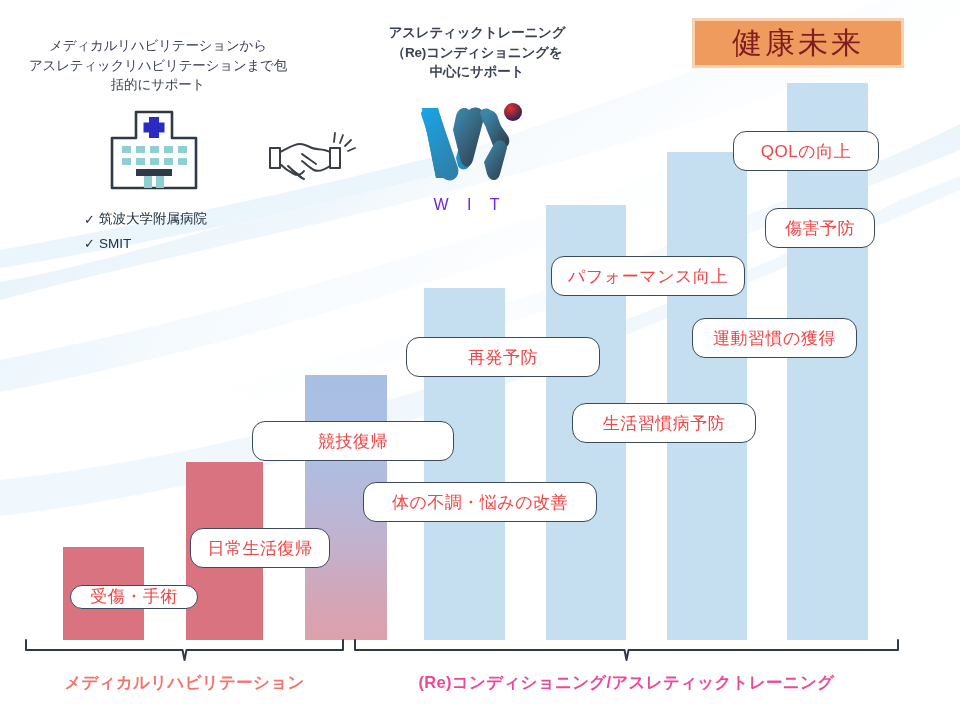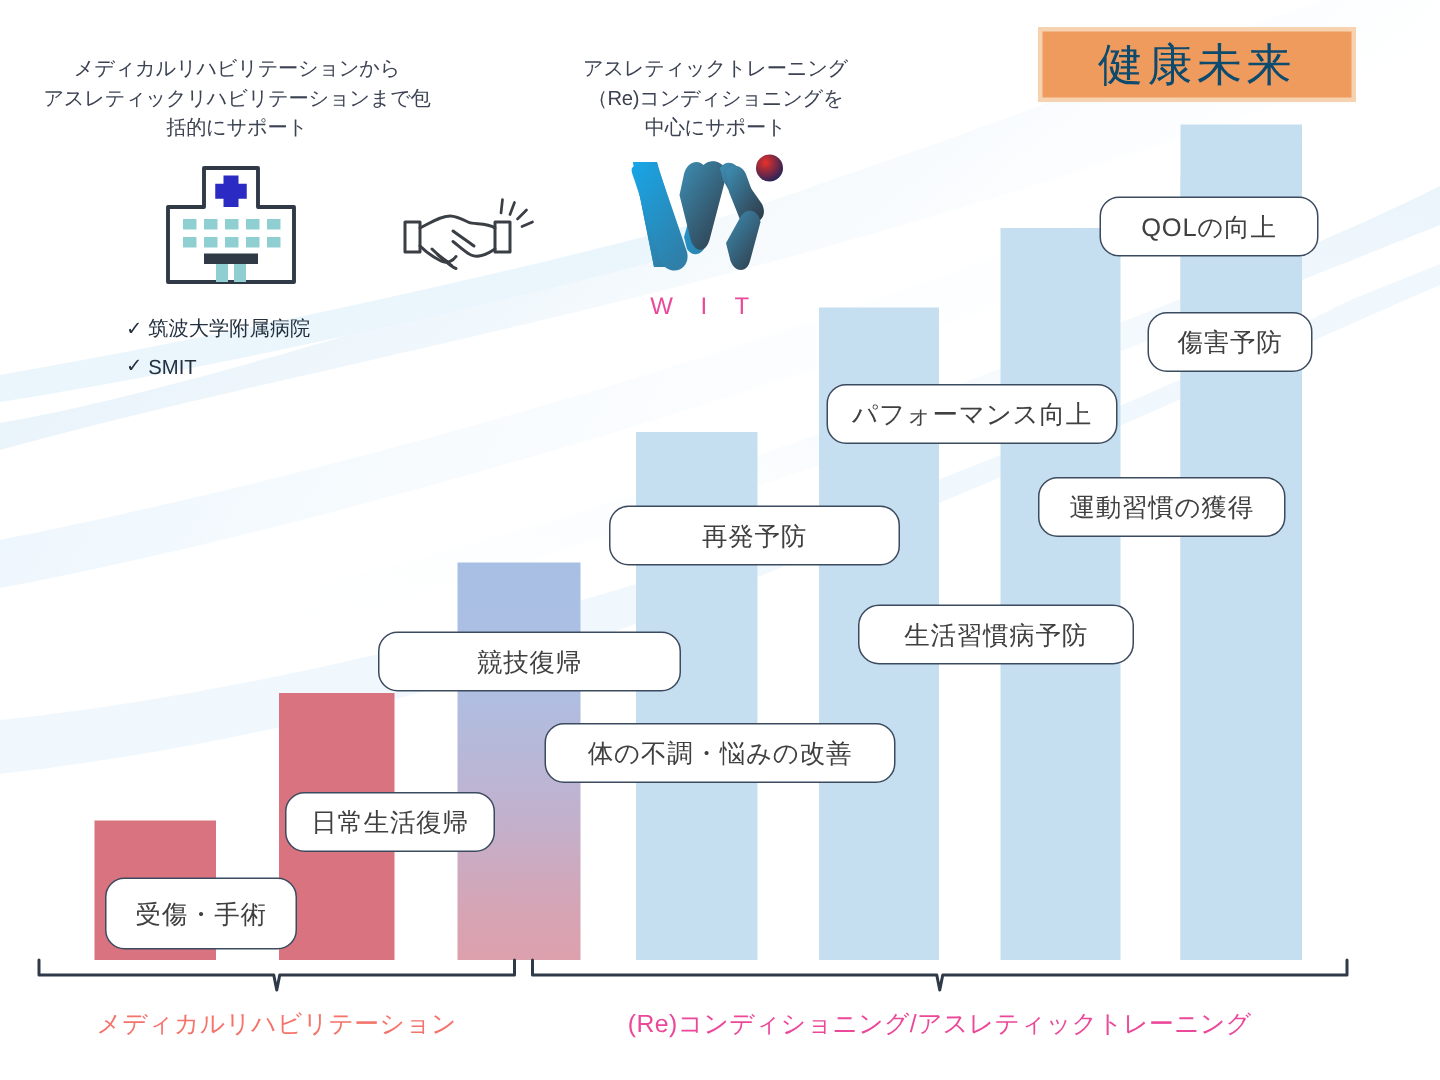--- a/index.html
+++ b/index.html
@@ -19,46 +19,46 @@
   .hdr{
     position:absolute;
     text-align:center;
     color:#3b4252;
     font-size:13.5px;
     line-height:1.45;
     white-space:pre-line;
     letter-spacing:-0.2px;
   }
   #hdr-medical{left:8px;top:36px;width:300px;}
-  #hdr-athletic{left:352px;top:36px;width:250px;}
+  #hdr-athletic{left:352px;top:23px;width:250px;font-weight:bold;}
 
   
   #badge{
     position:absolute;left:692px;top:18px;width:212px;height:50px;
     background:#ef9b5e;
     border:3px solid #f7d2b0;
     box-sizing:border-box;
     display:flex;align-items:center;justify-content:center;
   }
   #badge-label{
-    color:#0c4a6e;font-size:30px;letter-spacing:3px;font-weight:400;
+    color:#7f1d1d;font-size:30px;letter-spacing:3px;font-weight:400;
     font-family:"DejaVu Sans","Liberation Sans",sans-serif;
   }
 
   
   #hospital-icon{position:absolute;left:104px;top:106px;width:100px;height:85px;}
 
   
   #handshake-icon{position:absolute;left:266px;top:128px;width:92px;height:62px;}
 
   
   #wit-logo{position:absolute;left:414px;top:100px;width:112px;height:90px;}
   #wit-wordmark{
     position:absolute;left:414px;top:196px;width:112px;text-align:center;
-    font-size:16px;letter-spacing:7px;color:#ec4899;
+    font-size:16px;letter-spacing:7px;color:#6d28d9;
     font-family:"Liberation Sans",sans-serif;
   }
 
   
   .check-row{
     position:absolute;color:#22303f;font-size:13.5px;
     display:flex;align-items:center;gap:4px;white-space:nowrap;
   }
   .check-mark{font-size:13px;color:#22303f;}
   #check-0{left:84px;top:210px;}
@@ -66,33 +66,33 @@
 
   
   .bar{position:absolute;}
 
   
   .callout{
     position:absolute;
     background:#ffffff;
     border:1.6px solid #3b4a5e;
     border-radius:13px;
-    color:#404040;
+    color:#ef4444;
     display:flex;align-items:center;justify-content:center;
     box-sizing:border-box;
     font-size:17px;
     letter-spacing:0.5px;
     white-space:nowrap;
     padding:0 14px;
   }
 
   
   .bracket-svg{position:absolute;}
   .group-label{
-    position:absolute;text-align:center;font-weight:normal;
+    position:absolute;text-align:center;font-weight:bold;
     font-size:16.5px;letter-spacing:0.3px;white-space:nowrap;
   }
   #group-label-0{color:#f4736b;}
   #group-label-1{color:#1f3f8f;}
 </style>
 </head>
 <body>
 
 <div id="stage">
 
@@ -213,21 +213,21 @@
       <div class="bar" style="left: 186px; width: 77px; top: 462px; height: 178px; background: rgb(217, 115, 127);"></div>
       <div class="bar" style="left: 305px; width: 82px; top: 375px; height: 265px; background: linear-gradient(rgb(168, 191, 228) 0%, rgb(173, 191, 227) 30%, rgb(192, 178, 207) 62%, rgb(214, 164, 180) 88%, rgb(221, 160, 173) 100%);"></div>
       <div class="bar" style="left: 424px; width: 81px; top: 288px; height: 352px; background: rgb(197, 223, 240);"></div>
       <div class="bar" style="left: 546px; width: 80px; top: 205px; height: 435px; background: rgb(197, 223, 240);"></div>
       <div class="bar" style="left: 667px; width: 80px; top: 152px; height: 488px; background: rgb(197, 223, 240);"></div>
       <div class="bar" style="left: 787px; width: 81px; top: 118px; height: 522px; background: rgb(197, 223, 240);"></div>
       <div class="bar" style="left: 787px; width: 81px; top: 83px; height: 557px; background: rgb(197, 223, 240);"></div>
     </div>
 
   <div id="callouts-layer">
-      <div class="callout" style="left: 70px; top: 585px; width: 128px; height: 48px;">
+      <div class="callout" style="left: 70px; top: 585px; width: 128px; height: 24px; align-items: flex-end;">
         <span>受傷・手術</span>
       </div>
       <div class="callout" style="left: 190px; top: 528px; width: 140px; height: 40px;">
         <span>日常生活復帰</span>
       </div>
       <div class="callout" style="left: 252px; top: 421px; width: 202px; height: 40px;">
         <span>競技復帰</span>
       </div>
       <div class="callout" style="left: 363px; top: 482px; width: 234px; height: 40px;">
         <span>体の不調・悩みの改善</span>

